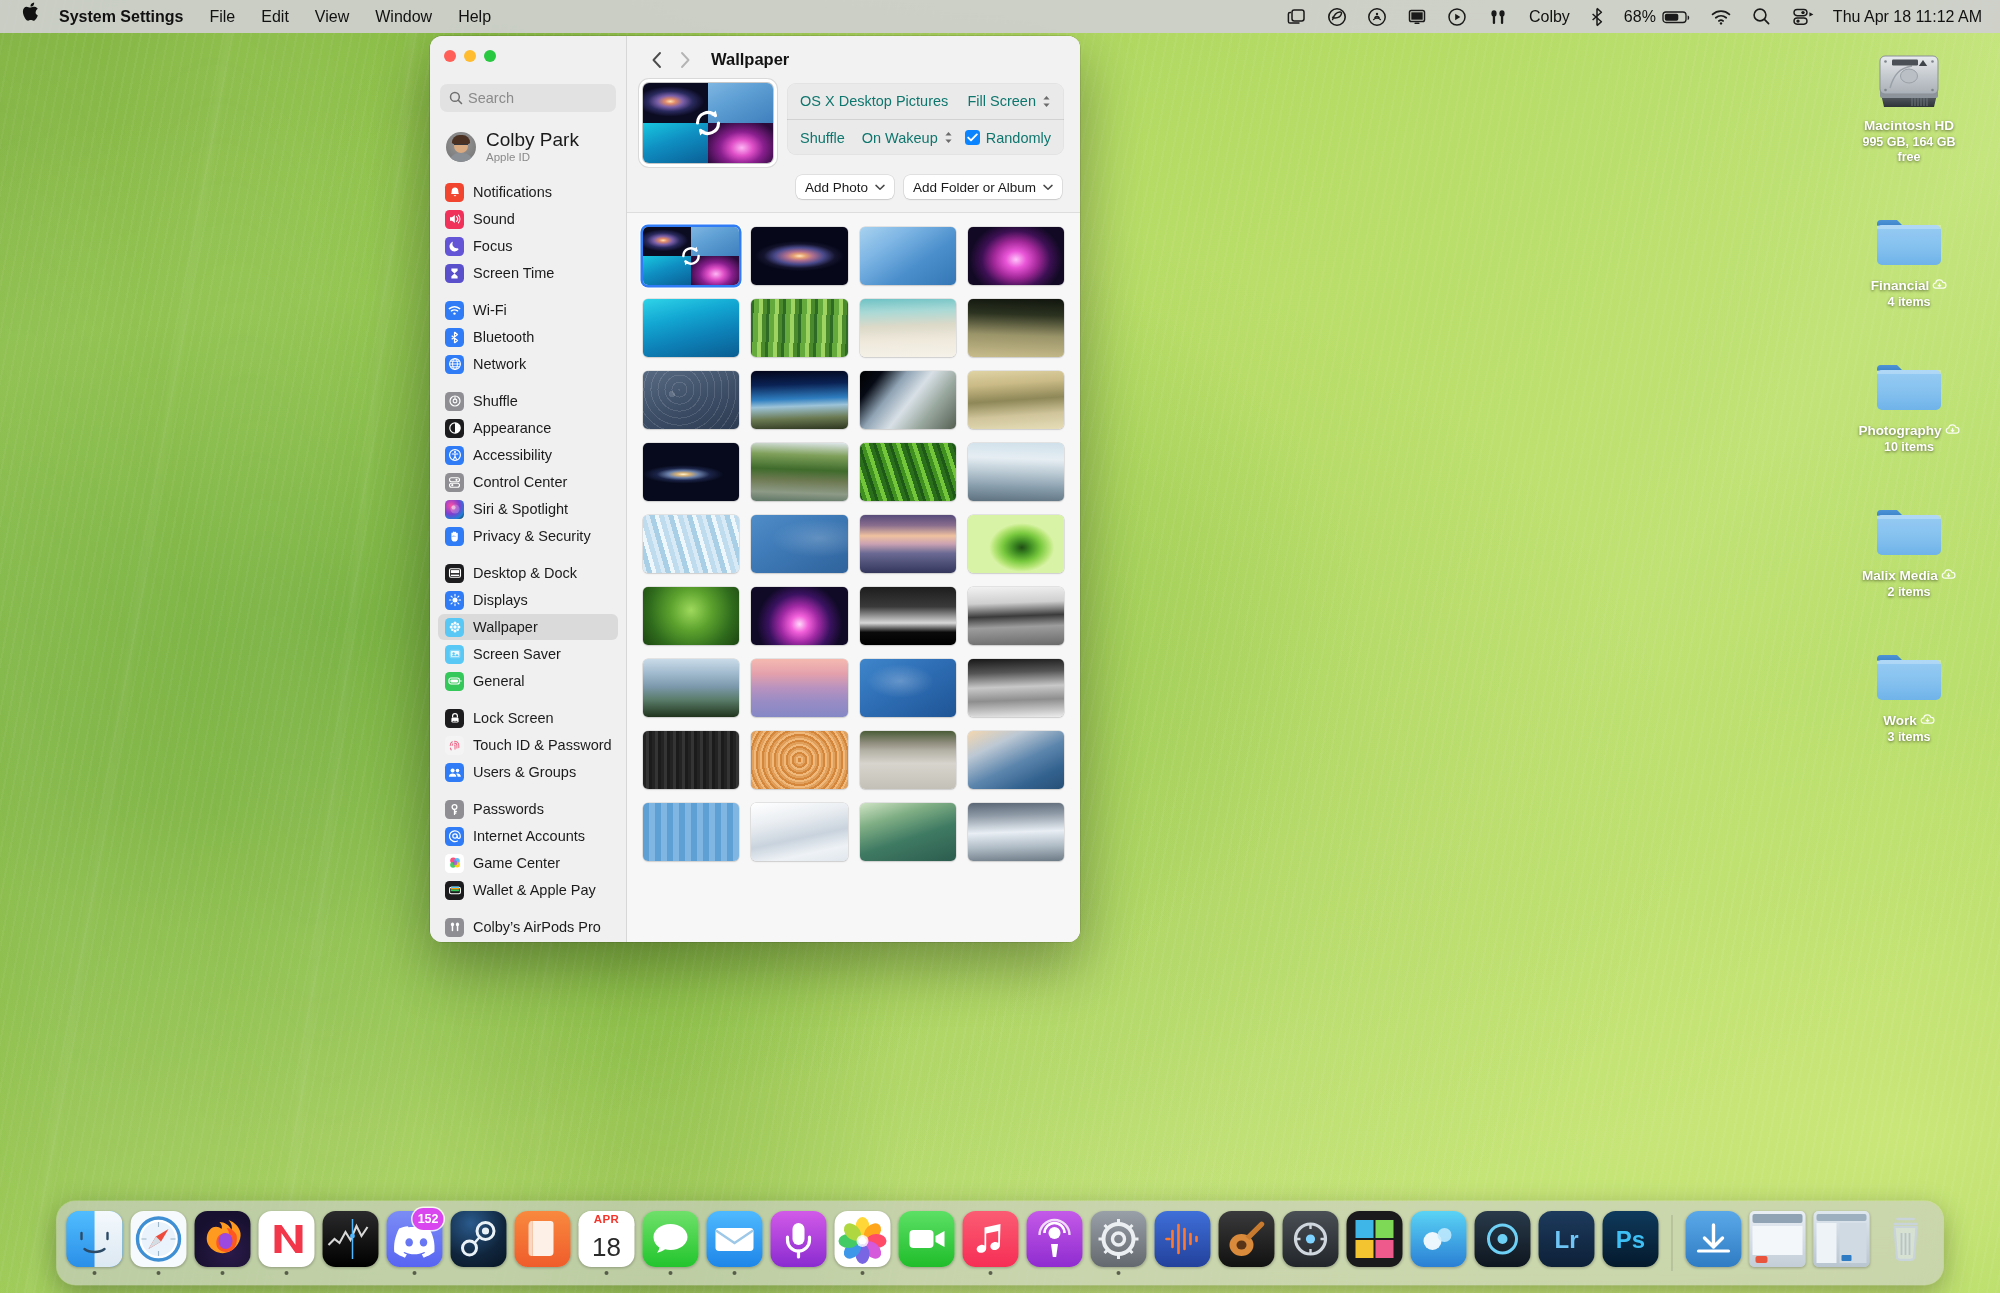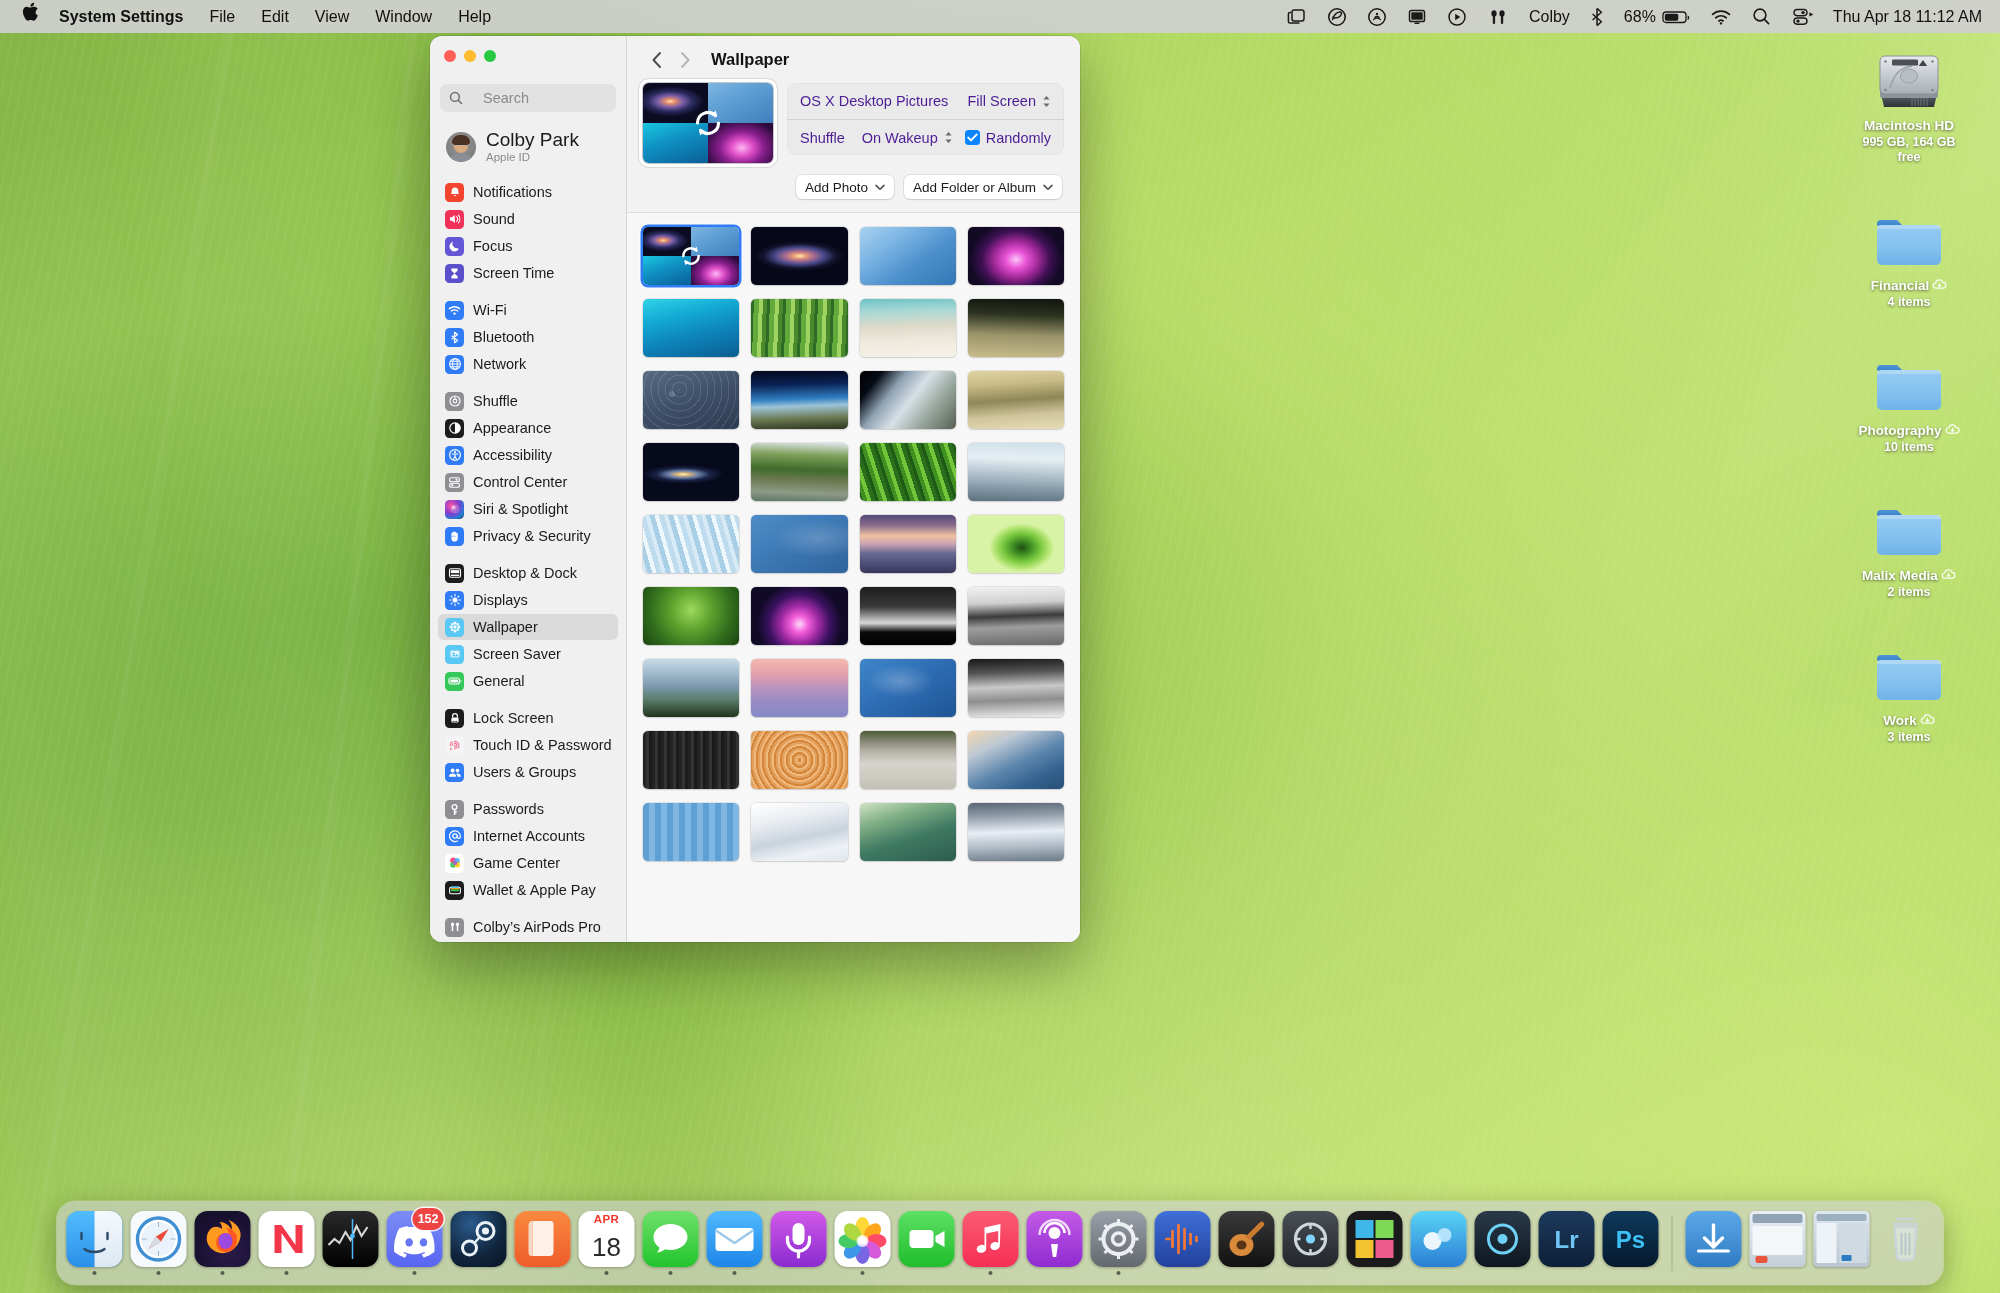--- a/index.html
+++ b/index.html
@@ -101,21 +101,21 @@
     position: relative;
   }
   .traffic { display: flex; gap: 8px; padding: 14px 0 0 6px; }
   .tl { width: 12px; height: 12px; border-radius: 50%; }
   .tl.r { background: #ff5f57; }
   .tl.y { background: #febc2e; }
   .tl.g { background: #28c840; }
   #search-box {
     margin: 22px 2px 0 2px; height: 28px; border-radius: 7px;
     background: rgba(0,0,0,.055);
-    display: flex; align-items: center; gap: 20px; padding: 0 9px;
+    display: flex; align-items: center; gap: 5px; padding: 0 9px;
   }
   #search-box .si { color: #6f6f6f; display: flex; }
   #search-input {
     border: 0; background: transparent; outline: none;
     font-family: inherit; font-size: 14.5px; color: #333; width: 100%;
   }
   #search-input::placeholder { color: #8a8a8a; }
   #account-row {
     margin: 14px 2px 6px 2px; height: 42px; border-radius: 8px;
     display: flex; align-items: center; gap: 10px; padding: 0 6px; cursor: default;
@@ -164,21 +164,21 @@
   }
   .shuffle-overlay {
     position: absolute; inset: 0; display: flex; align-items: center; justify-content: center;
     pointer-events: none;
   }
   .settings-card {
     flex: 1; border-radius: 9px; background: #eaeaea;
     box-shadow: inset 0 0 0 .5px rgba(0,0,0,.055);
     overflow: hidden;
   }
-  .card-row { display: flex; align-items: center; padding: 1px 13px; height: 36px; font-size: 14.5px; color: #4c1d95; }
+  .card-row { display: flex; align-items: center; padding: 1px 13px; height: 36px; font-size: 14.5px; color: #0f766e; }
   .card-row + .card-row { border-top: .5px solid rgba(0,0,0,.10); }
   .card-row .spacer { flex: 1; }
   .stepper-val { display: flex; align-items: center; gap: 6px; }
   .stepper-glyph { display: flex; flex-direction: column; gap: 1px; color: #6b6b6b; }
   .mini-check {
     width: 15px; height: 15px; border-radius: 3.5px; background: #0a84ff;
     display: flex; align-items: center; justify-content: center; flex: 0 0 15px;
   }
   .sw-toggle {
     width: 37px; height: 21px; border-radius: 11px; background: #2f7cf6; position: relative; flex: 0 0 37px;
@@ -218,21 +218,21 @@
     box-shadow: 0 0 0 .5px rgba(255,255,255,.32), 0 8px 28px rgba(0,0,0,.3);
     display: flex; align-items: center; padding: 0 9px; gap: 6px;
     z-index: 55;
   }
   .dock-item { width: 58px; display: flex; flex-direction: column; align-items: center; cursor: default; position: relative; }
   .dock-ico { width: 56px; height: 56px; border-radius: 13px; overflow: hidden; position: relative; box-shadow: 0 1px 3px rgba(0,0,0,.25); }
   .dock-dot { width: 4px; height: 4px; border-radius: 50%; background: rgba(0,0,0,.55); margin-top: 4px; }
   .dock-dot.off { background: transparent; }
   .dock-badge {
     position: absolute; top: -3px; right: 0px; min-width: 22px; height: 22px; border-radius: 11px;
-    background: #ef4444; color: #fff; font-size: 12.5px; font-weight: 600;
+    background: #d946ef; color: #fff; font-size: 12.5px; font-weight: 600;
     display: flex; align-items: center; justify-content: center; padding: 0 5px;
     box-shadow: 0 0 0 1.5px rgba(255,255,255,.85);
     z-index: 3;
   }
   .dock-sep { width: 1px; height: 56px; background: rgba(0,0,0,.18); margin: 0 6px; }
 </style>
 </head>
 <body>
 
 <div id="desktop">

